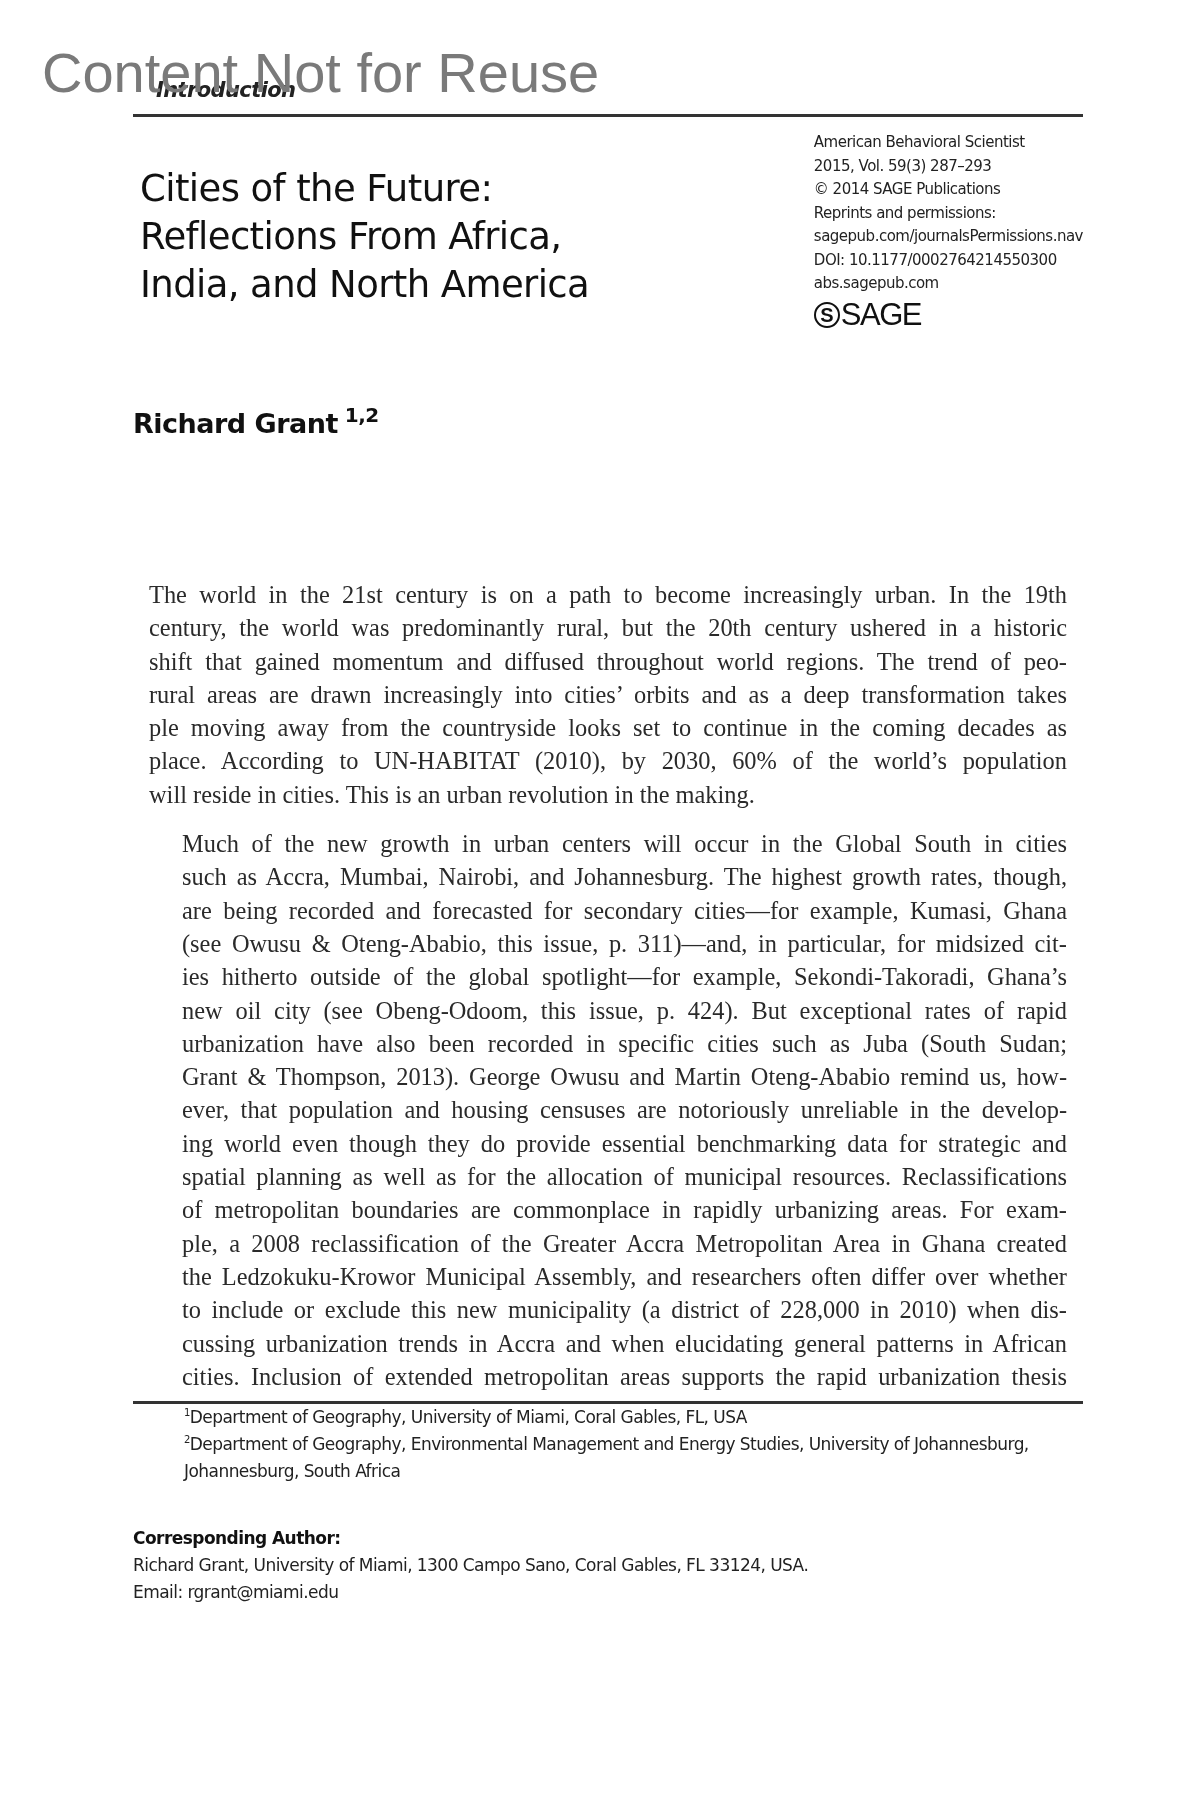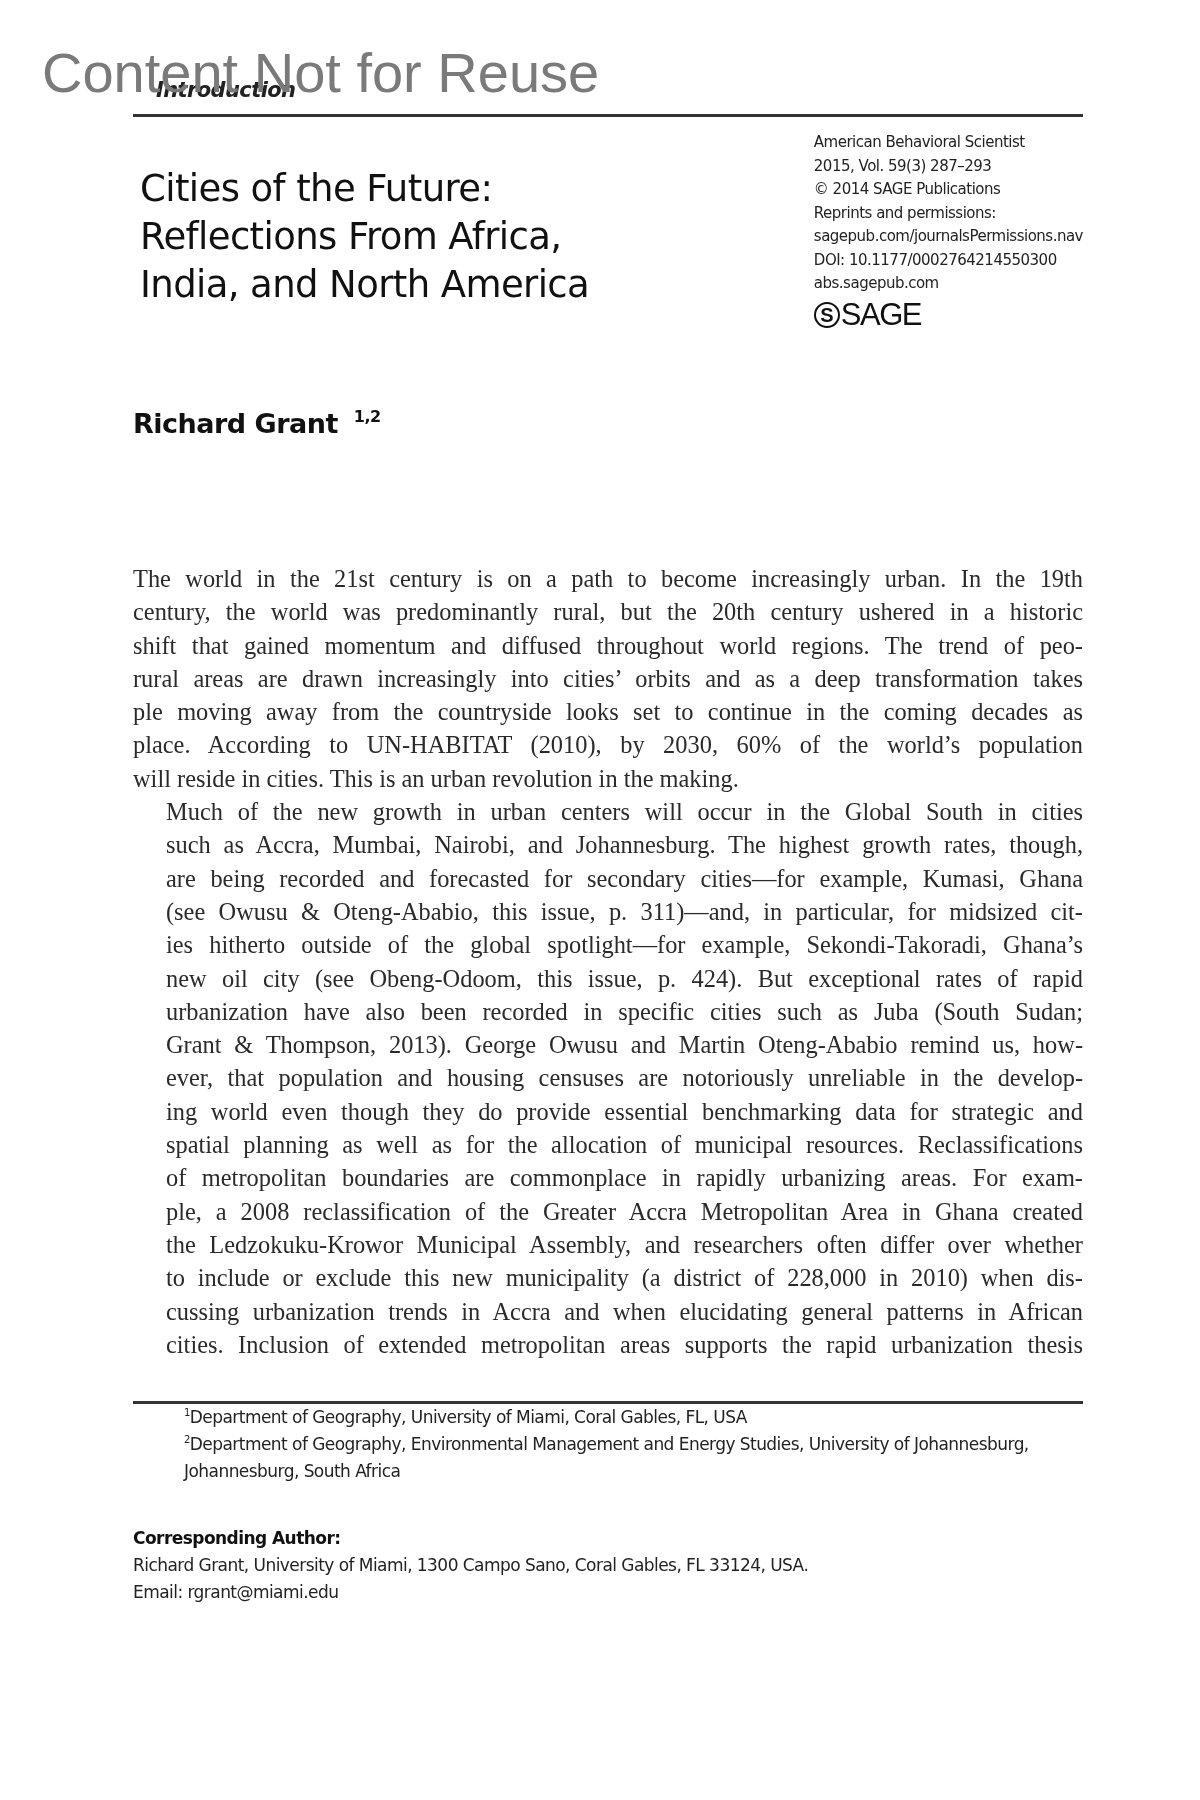--- a/index.html
+++ b/index.html
@@ -102,37 +102,37 @@
       left: 133px;
       top: 408px;
       font-family: "DejaVu Sans", sans-serif;
       font-weight: bold;
       font-size: 27px;
       color: #111;
       letter-spacing: -0.5px;
       white-space: nowrap;
     }
     .author sup {
-      font-size: 16px;
+      font-size: 20px;
       vertical-align: 11px;
       line-height: 0;
-      margin-left: 16px;
+      margin-left: 7px;
     }
     .body-text {
       position: absolute;
       left: 133px;
       top: 562px;
       width: 950px;
       font-family: "Liberation Serif", serif;
       font-size: 24.4px;
       line-height: 33.3px;
       color: #2a2a2a;
     }
     .body-text p {
-      margin: 0;
+      margin: 16px;
       text-align: justify;
       text-align-last: left;
       hyphens: manual;
     }
     .body-text p.indent { text-indent: 33px; }
     .body-text .line {
       display: block;
       text-align: justify;
       text-align-last: justify;
       white-space: nowrap;

